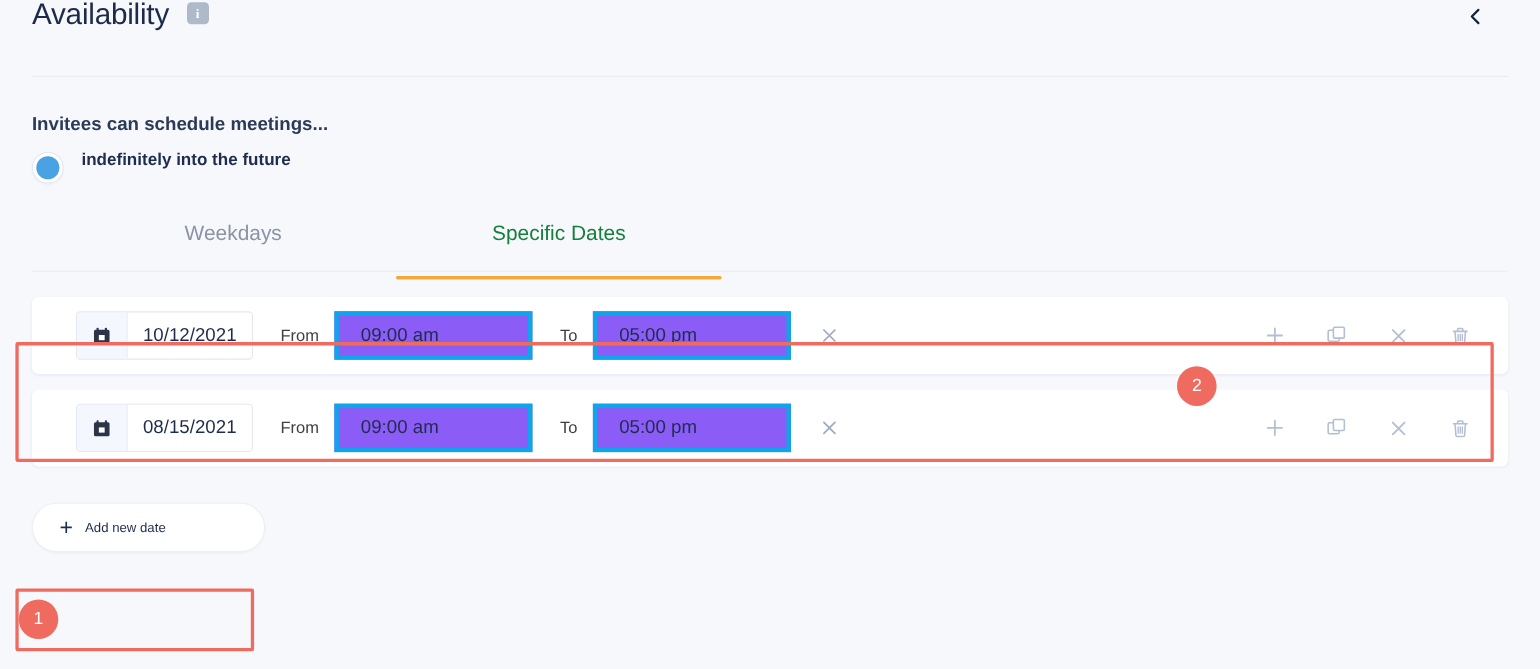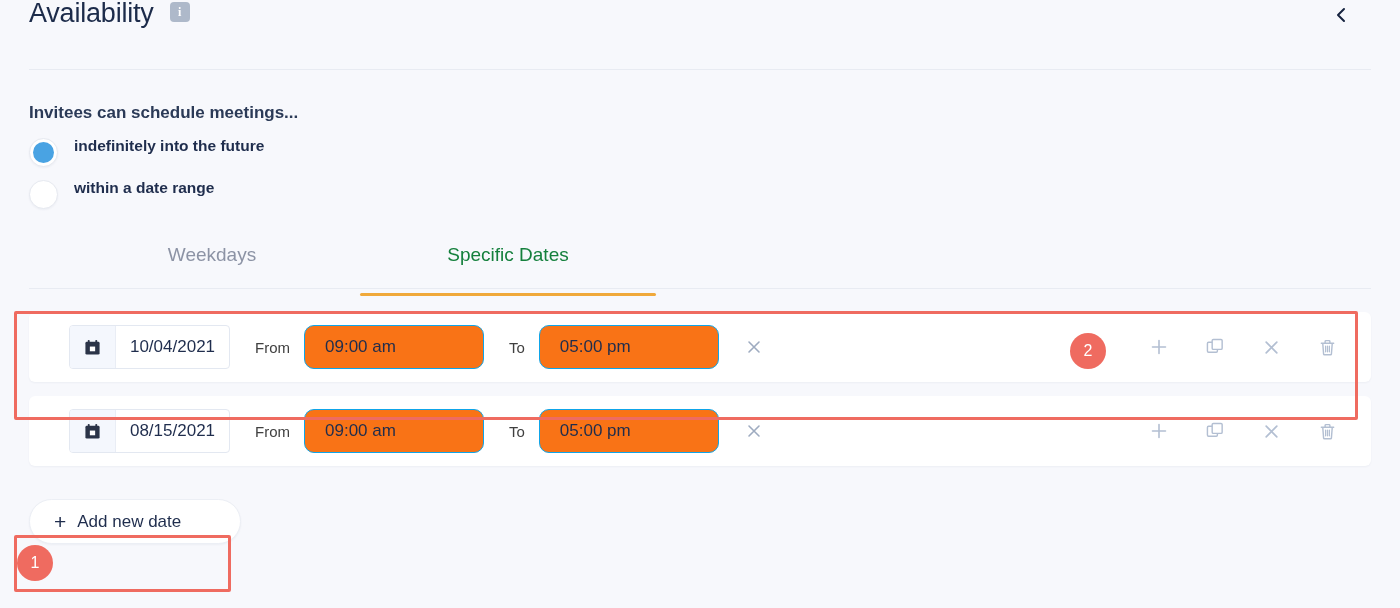--- a/index.html
+++ b/index.html
@@ -193,23 +193,23 @@
     font-size: 15px;
     color: #404040;
     margin: 0 14px 0 25px;
     line-height: 1;
   }
   .inline-label.to { }
 
   .time-field {
     width: 180px;
     height: 44px;
-    border: 1px solid #0ea5e9;
-    border-radius: 10px;
-    background: #f97316;
+    border: 4px solid #0ea5e9;
+    border-radius: 0;
+    background: #8b5cf6;
     display: flex;
     align-items: center;
     padding-left: 20px;
     font-size: 17px;
     color: #1f2d4d;
   }
 
   .row-x {
     margin-left: 24px;
     width: 22px;
@@ -254,21 +254,21 @@
     box-shadow: 0 1px 2px rgba(40,60,100,0.05);
   }
   .add-plus {
     font-size: 21px;
     color: #1f2d4d;
     font-weight: 400;
     line-height: 1;
     margin-right: 11px;
   }
   .add-label {
-    font-size: 17px;
+    font-size: 12px;
     color: #1f2d4d;
     line-height: 1;
   }
 
   
   .anno-box {
     position: absolute;
     border: 3px solid #ef6b60;
     border-radius: 2px;
     pointer-events: none;
@@ -322,45 +322,41 @@
 
   <div class="prompt-label">Invitees can schedule meetings...</div>
 
   <div class="radio-row">
     <span class="radio-outer checked">
       <span class="radio-dot"></span>
     </span>
     <span class="radio-label">indefinitely into the future</span>
   </div>
 
-  <div class="radio-row">
-    <span class="radio-outer"></span>
-    <span class="radio-label">within a date range</span>
-  </div>
 
   
   <div class="tabs">
     <div class="tab">Weekdays</div>
     <div class="tab active">Specific Dates</div>
   </div>
 
   
   <div class="rows-wrap">
 
     <div class="date-row">
       <div class="date-field">
         <span class="cal-prefix">
           <svg width="17" height="17" viewBox="0 0 18 18" aria-hidden="true">
             <rect x="1.5" y="3" width="15" height="13.5" rx="1.5" fill="#2b3448"></rect>
             <rect x="4" y="1" width="2" height="3.2" rx="0.8" fill="#2b3448"></rect>
             <rect x="12" y="1" width="2" height="3.2" rx="0.8" fill="#2b3448"></rect>
             <rect x="6.2" y="8" width="5.6" height="5" fill="#ffffff"></rect>
           </svg>
         </span>
-        <span class="date-value">10/04/2021</span>
+        <span class="date-value">10/12/2021</span>
       </div>
 
       <span class="inline-label">From</span>
       <div class="time-field">09:00 am</div>
 
       <span class="inline-label to">To</span>
       <div class="time-field">05:00 pm</div>
 
       <span class="row-x">
         <svg width="16" height="16" viewBox="0 0 16 16" aria-hidden="true">

